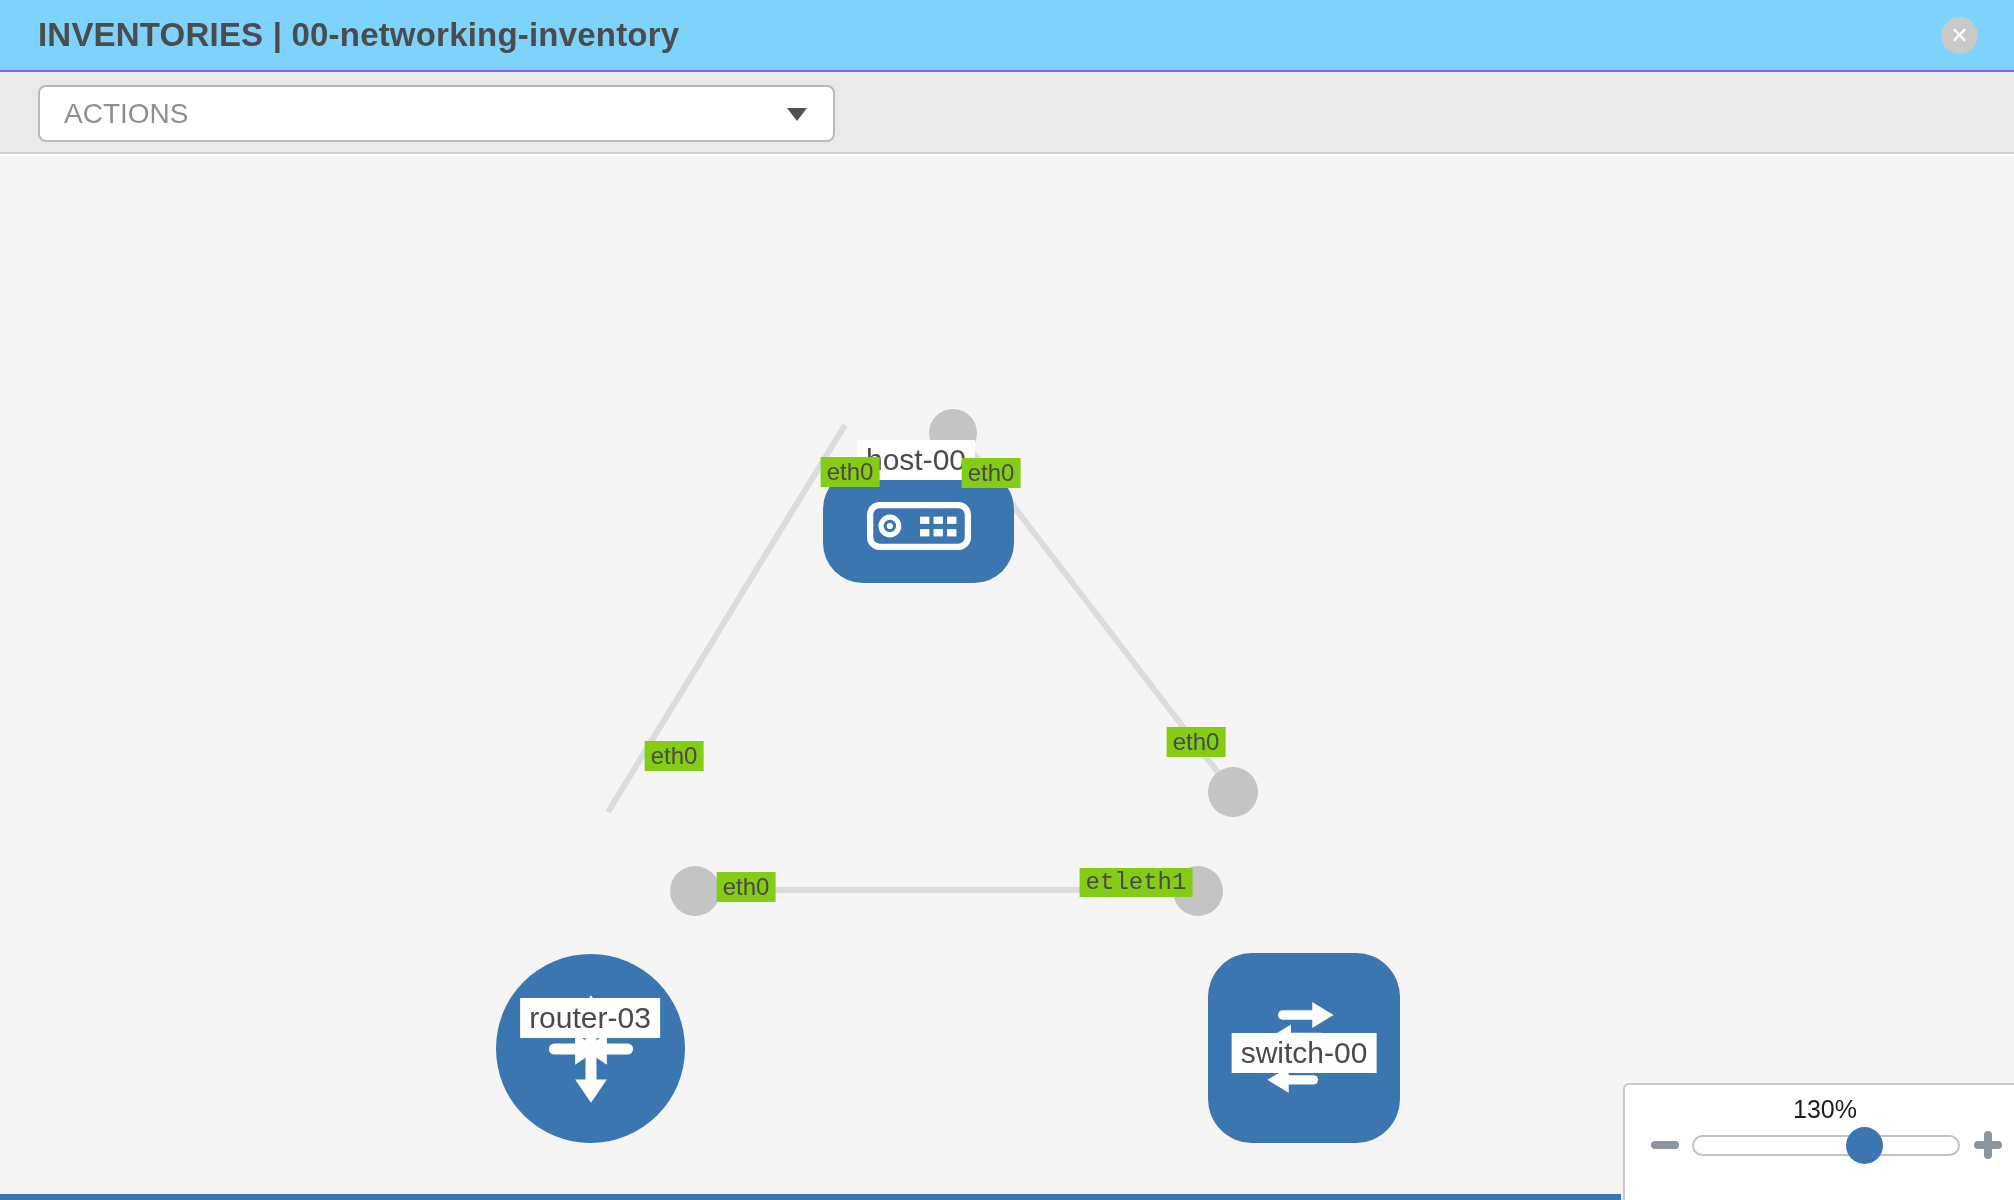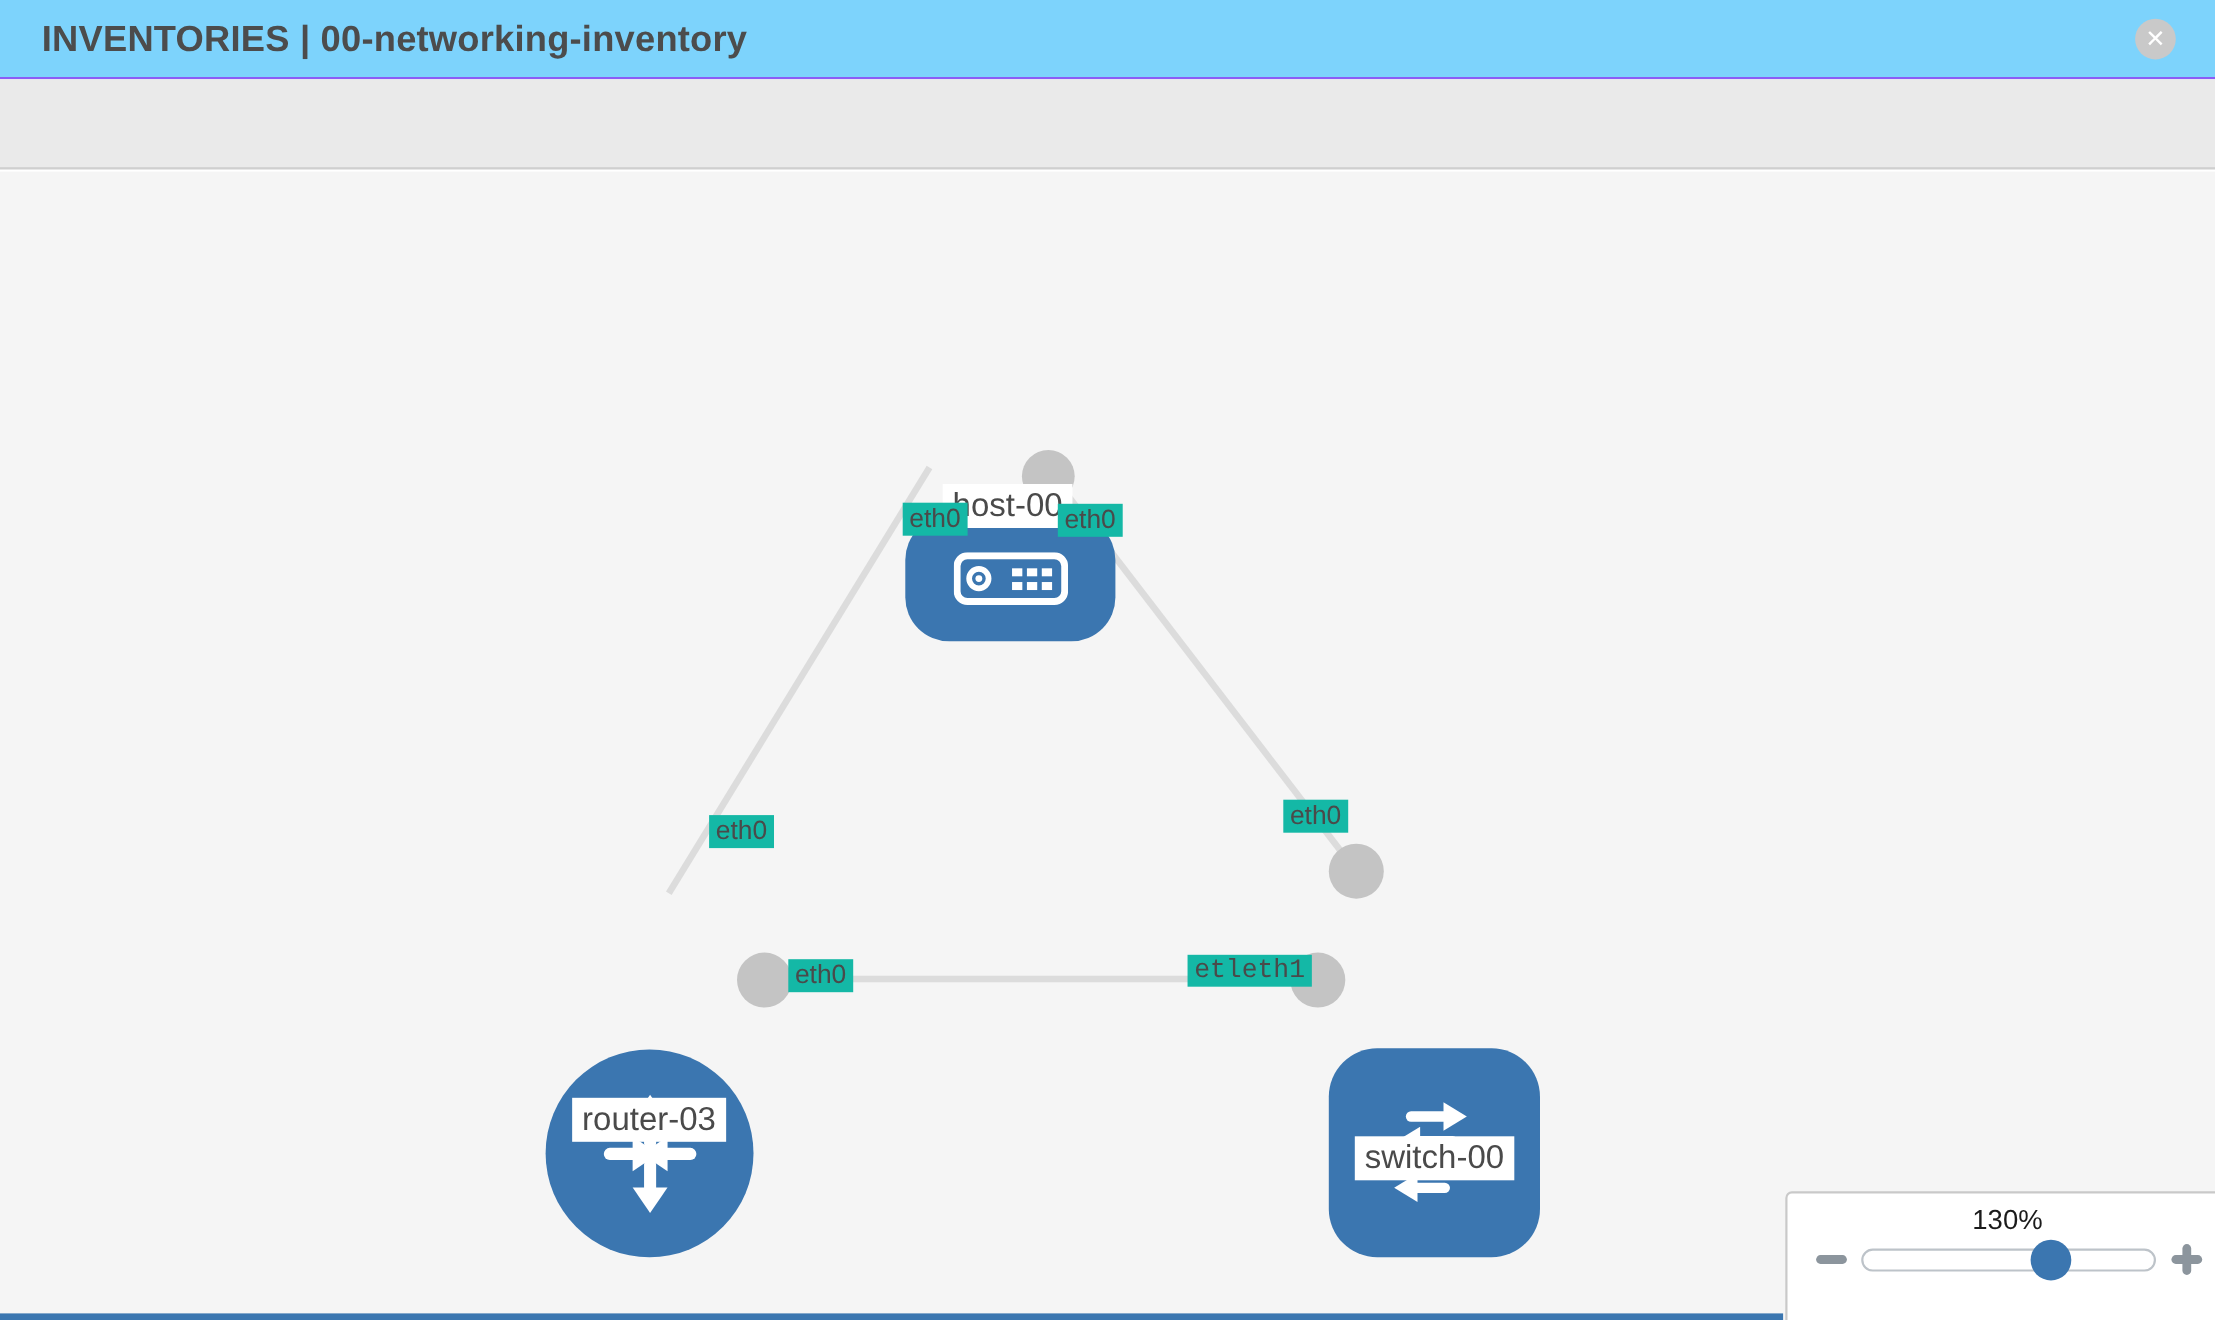--- a/index.html
+++ b/index.html
@@ -71,21 +71,21 @@
   .node-router { left:496px;  top:798px; width:189px; height:189px; border-radius:50%; }
   .node-switch { left:1208px; top:797px; width:192px; height:190px; border-radius:44px; }
 
   .node-label {
     position:absolute; transform:translateX(-50%);
     background:#ffffff; color:#4a4a4a; font-size:30px;
     padding:3px 9px; white-space:nowrap;
   }
   .iface-label {
     position:absolute; transform:translateX(-50%);
-    background:#14b8a6; color:#4a4a4a; font-size:24px;
+    background:#84cc16; color:#4a4a4a; font-size:24px;
     padding:1px 6px; white-space:nowrap;
   }
 
   
   .zoom-panel {
     position:absolute; left:1623px; top:1083px; width:400px; height:130px;
     background:#ffffff; border:2px solid #c9c9c9; border-radius:6px;
   }
   .zoom-value {
     position:absolute; left:0; top:10px; width:400px; text-align:center;
@@ -122,20 +122,24 @@
 <body>
 
 <div class="header">
   <div class="page-title">INVENTORIES | 00-networking-inventory</div>
   <div class="close-btn">
     <span>✕</span>
   </div>
 </div>
 
 <div class="toolbar">
+  <div class="dropdown dd-actions">
+    <span>ACTIONS</span>
+    <span class="caret caret-dark"></span>
+  </div>
 
   <div class="tool-icon" style="left:1044px;">
     <svg viewBox="0 0 512 512">
         <path fill="#6e7e8e" d="M507.73 109.1c-2.24-9.03-13.54-12.09-20.12-5.51l-74.36 74.36-67.88-11.31-11.31-67.88 74.36-74.36c6.62-6.62 3.43-17.9-5.66-20.16C390.47 1.96 377.01 0 363.58 0c-84.35 0-152.7 68.35-152.7 152.7 0 8.6.75 17.02 2.1 25.24L27.68 363.23c-36.9 36.9-36.9 96.75 0 133.65s96.75 36.9 133.65 0l185.28-185.3c8.22 1.35 16.64 2.1 25.24 2.1 84.35 0 152.7-68.35 152.7-152.7 0-13.43-1.96-26.89-4.82-39.88zM88 456c-13.25 0-24-10.75-24-24 0-13.26 10.75-24 24-24s24 10.74 24 24c0 13.25-10.75 24-24 24z"></path>
       </svg>
   </div>
   <div class="tool-icon" style="left:1113px;">
     <svg viewBox="0 0 512 512">
         <g transform="scale(-1,1) translate(-512,0)">
           <path fill="#6e7e8e" d="M512 176C512 273.2 433.2 352 336 352c-11.22 0-22.19-1.062-32.827-3.069l-24.012 27.014A24 24 0 0 1 261.223 384H224v40c0 13.255-10.745 24-24 24h-40v40c0 13.255-10.745 24-24 24H24c-13.255 0-24-10.745-24-24v-78.059c0-6.365 2.529-12.47 7.029-16.971l161.802-161.802C163.108 219.422 160 198.054 160 176 160 78.798 238.797.001 335.999 0 433.488-.001 512 78.511 512 176zM336 128c0 26.51 21.49 48 48 48s48-21.49 48-48-21.49-48-48-48-48 21.49-48 48z"></path>

